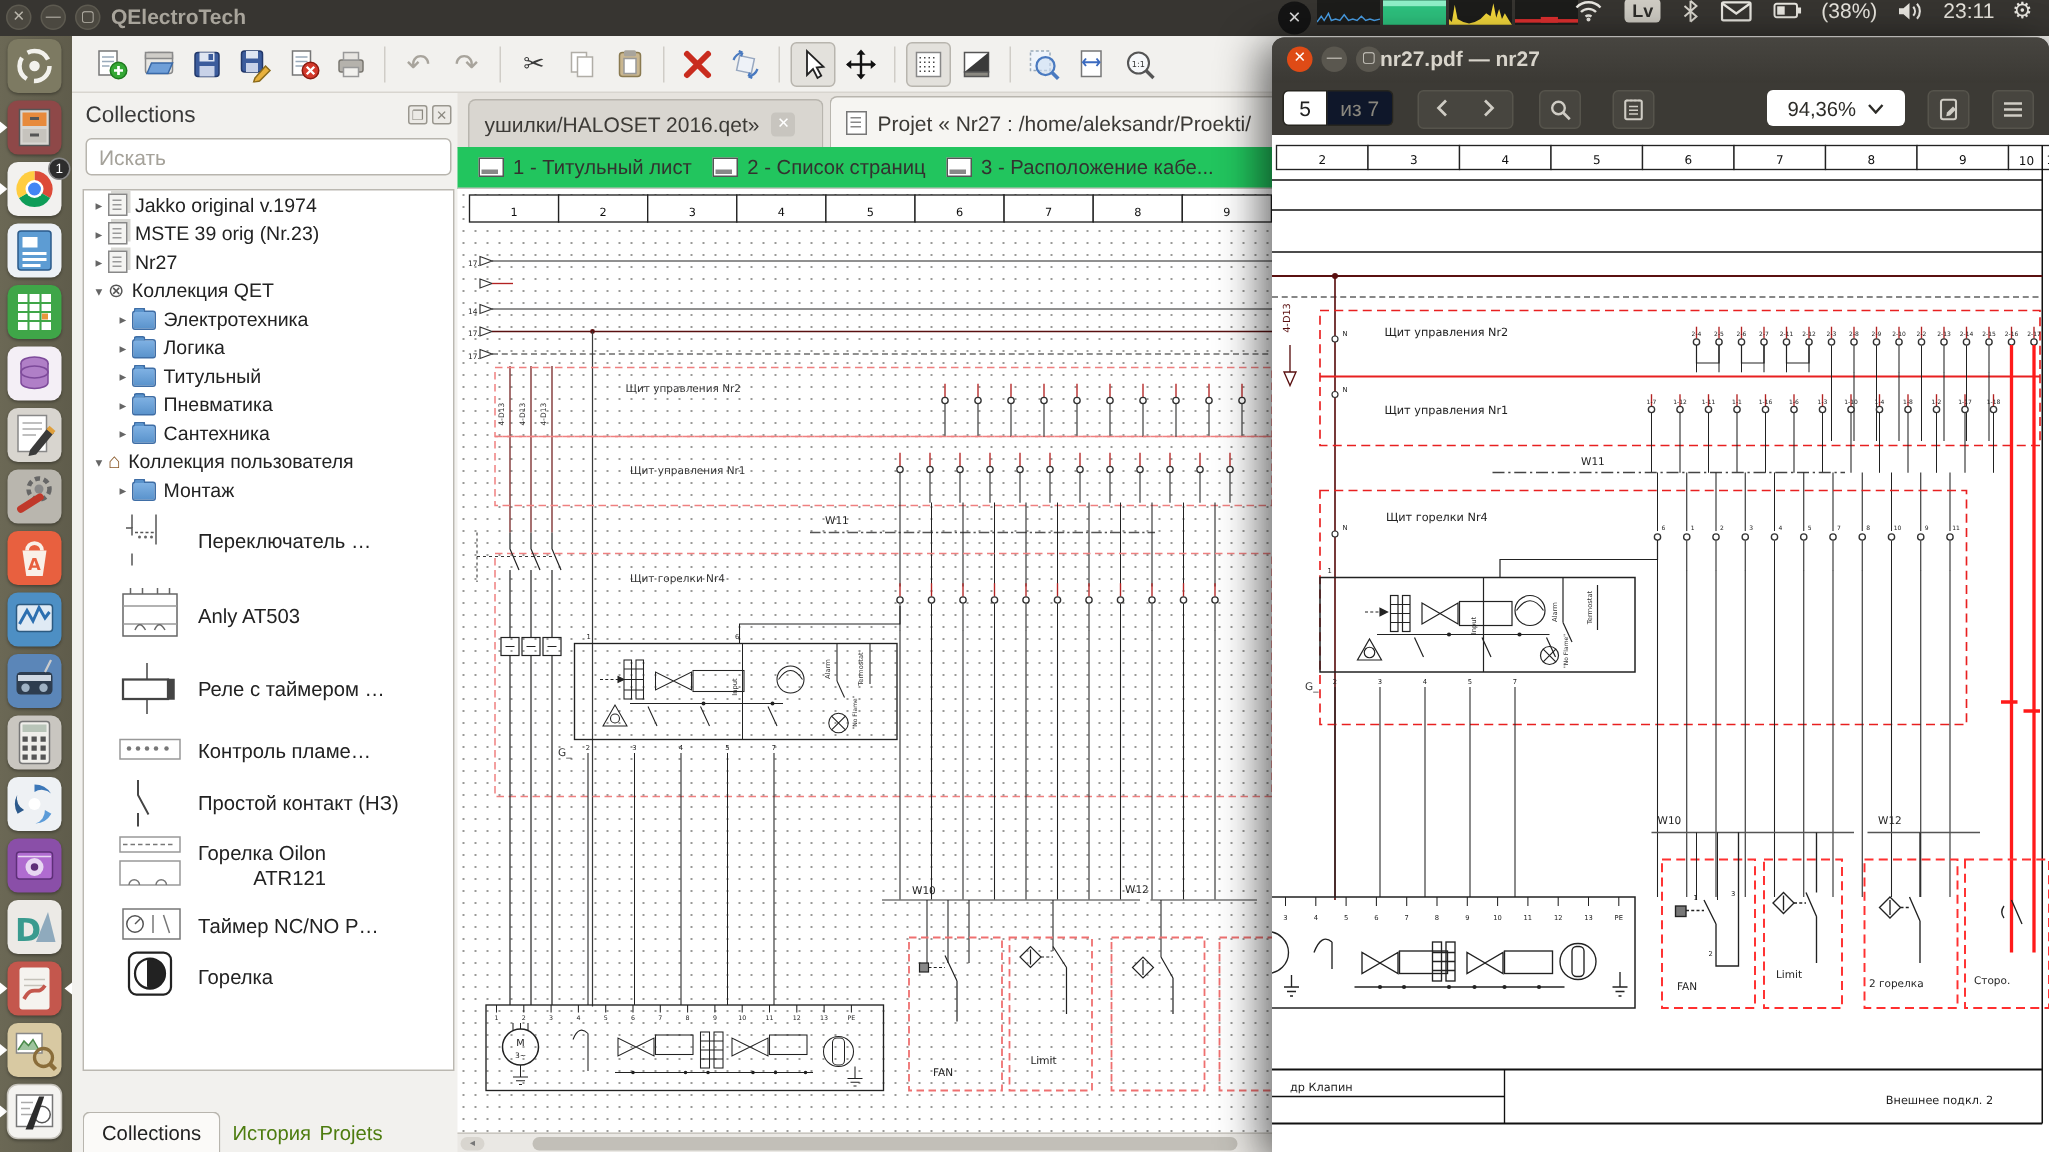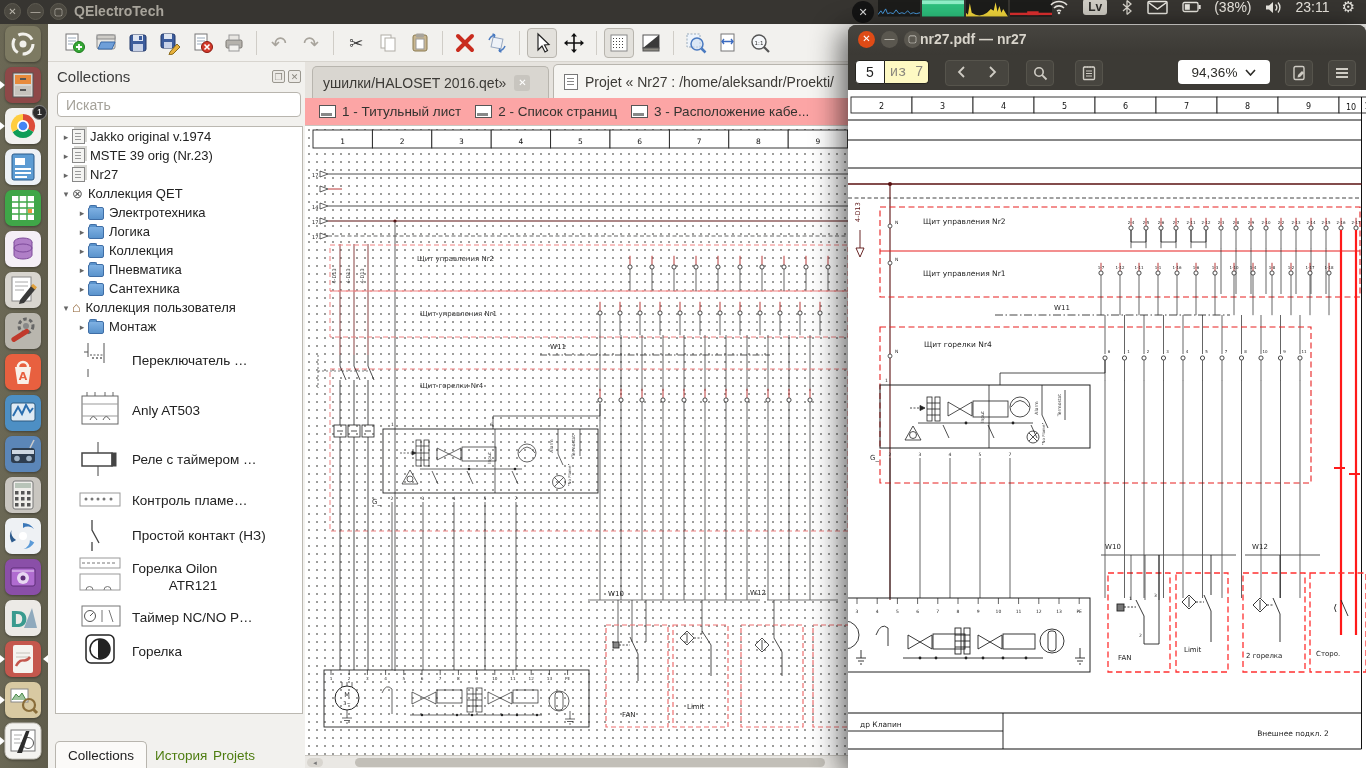--- a/index.html
+++ b/index.html
@@ -61,41 +61,41 @@
   .btab{position:absolute;bottom:0;height:26px;display:flex;align-items:center;padding:0 12px;font-size:13.5px;color:#4d7c0f;}
   .btab.active{background:#fbfaf8;border:1px solid #b8b5ae;border-bottom:none;border-radius:5px 5px 0 0;color:#222;}
   
   #tabbar{position:absolute;left:257px;top:38px;width:1061px;height:36px;background:#e6e3de;border-bottom:1px solid #c9c6c0;}
   .etab{position:absolute;display:flex;align-items:center;font-size:14px;color:#3c3a36;padding:0 10px;box-sizing:border-box;}
   .etab.inactive{left:7px;top:4px;width:237px;height:32px;background:#d9d6d0;border:1px solid #b8b5ae;border-bottom:none;border-radius:5px 5px 0 0;}
   .etab.active{left:248px;top:2px;width:700px;height:34px;background:#f6f5f2;border:1px solid #b8b5ae;border-bottom:none;border-radius:5px 5px 0 0;}
   .tclose{width:16px;height:16px;border-radius:3px;background:#c8c5bf;color:#fff;font-size:10px;line-height:16px;text-align:center;margin-left:8px;flex:none;}
   .psheet{display:inline-block;width:12px;height:14px;background:#fff;border:1px solid #777;margin-right:7px;position:relative;flex:none;}
   .psheet::after{content:"";position:absolute;left:2px;top:3px;width:7px;height:1px;background:#888;box-shadow:0 3px 0 #888,0 6px 0 #888;}
-  #subtabbar{position:absolute;left:257px;top:74px;width:1061px;height:27px;background:#fca5a5;border-bottom:1px solid #c9c6c0;display:flex;align-items:center;}
+  #subtabbar{position:absolute;left:257px;top:74px;width:1061px;height:27px;background:#22c55e;border-bottom:1px solid #c9c6c0;display:flex;align-items:center;}
   .stab{display:flex;align-items:center;margin-left:14px;font-size:13.5px;color:#33322f;}
   .scr{display:inline-block;width:15px;height:11px;border:1px solid #555;background:#fff;margin-right:6px;position:relative;}
   .scr::after{content:"";position:absolute;left:1px;bottom:1px;width:11px;height:3px;background:#888;}
   
   #qcanvas{position:absolute;left:257px;top:102px;width:543px;height:629px;background:#fff;
      background-image:radial-gradient(#9a9a98 0.7px, transparent 0.9px);background-size:8px 8px;overflow:hidden;}
   #qscroll{position:absolute;left:257px;top:731px;width:543px;height:13px;background:#eae8e4;border-top:1px solid #c9c6c0;}
   #qthumb{position:absolute;left:50px;top:1.5px;width:470px;height:9px;background:#c2bfb8;border-radius:5px;}
   #qsleft{position:absolute;left:2px;top:1.5px;width:16px;height:9px;background:#d8d5cf;border-radius:5px;color:#777;font-size:7px;line-height:9px;text-align:center;}
   
   #pdfwin{position:absolute;left:848px;top:25px;width:518px;height:743px;z-index:6;border-radius:8px 8px 0 0;
           box-shadow:-10px 4px 28px rgba(0,0,0,.45), 10px 10px 30px rgba(0,0,0,.4);background:#3c3a35;}
   #pdftitle{position:absolute;left:0;top:0;width:100%;height:30px;background:linear-gradient(#474540,#3b3934);border-radius:8px 8px 0 0;}
   #pdftitle .t{position:absolute;left:72px;top:6px;font-weight:bold;font-size:14px;color:#d8d4cb;}
   .pwc{position:absolute;top:6px;width:17px;height:17px;border-radius:50%;text-align:center;line-height:16px;font-size:10px;}
   #pdfbar{position:absolute;left:0;top:30px;width:100%;height:35px;background:#3c3a35;border-bottom:1px solid #242320;}
   .pctl{position:absolute;top:5px;height:24px;box-sizing:border-box;}
   .pbtn{background:#47453f;border:1px solid #56544c;border-radius:4px;display:flex;align-items:center;justify-content:center;color:#cfccc4;}
   #pagebox{left:7px;width:30px;background:#fff;border-radius:4px 0 0 4px;border:1px solid #26251f;color:#222;text-align:center;font-size:14px;font-family:"Liberation Sans",sans-serif;}
-  #ofbox{left:37px;width:44px;background:#fef9c3;border-radius:0 4px 4px 0;border:1px solid #26251f;border-left:none;color:#8a877e;display:flex;align-items:center;justify-content:center;font-size:14px;font-family:Liberation Mono, monospace;}
+  #ofbox{left:37px;width:44px;background:#0f172a;border-radius:0 4px 4px 0;border:1px solid #26251f;border-left:none;color:#8a877e;display:flex;align-items:center;justify-content:center;font-size:14px;}
   #zoombox{left:330px;width:92px;background:#fff;border-radius:4px;color:#2d2c28;display:flex;align-items:center;justify-content:center;font-size:13.5px;gap:8px;}
   #pdfcontent{position:absolute;left:0;top:65px;width:518px;height:678px;background:#fff;overflow:hidden;}
   svg text{font-family:"DejaVu Sans",sans-serif;}
 </style>
 </head>
 <body>
 
 <div id="root">
 
   <div id="toppanel">
@@ -532,21 +532,21 @@
             <span>Электротехника</span>
           </div>
           <div class="trow" style="padding-left: 20px;">
             <span class="arr">▸</span>
             <span class="ticn icn-folder"></span>
             <span>Логика</span>
           </div>
           <div class="trow" style="padding-left: 20px;">
             <span class="arr">▸</span>
             <span class="ticn icn-folder"></span>
-            <span>Коллекция</span>
+            <span>Титульный</span>
           </div>
           <div class="trow" style="padding-left: 20px;">
             <span class="arr">▸</span>
             <span class="ticn icn-folder"></span>
             <span>Пневматика</span>
           </div>
           <div class="trow" style="padding-left: 20px;">
             <span class="arr">▸</span>
             <span class="ticn icn-folder"></span>
             <span>Сантехника</span>

